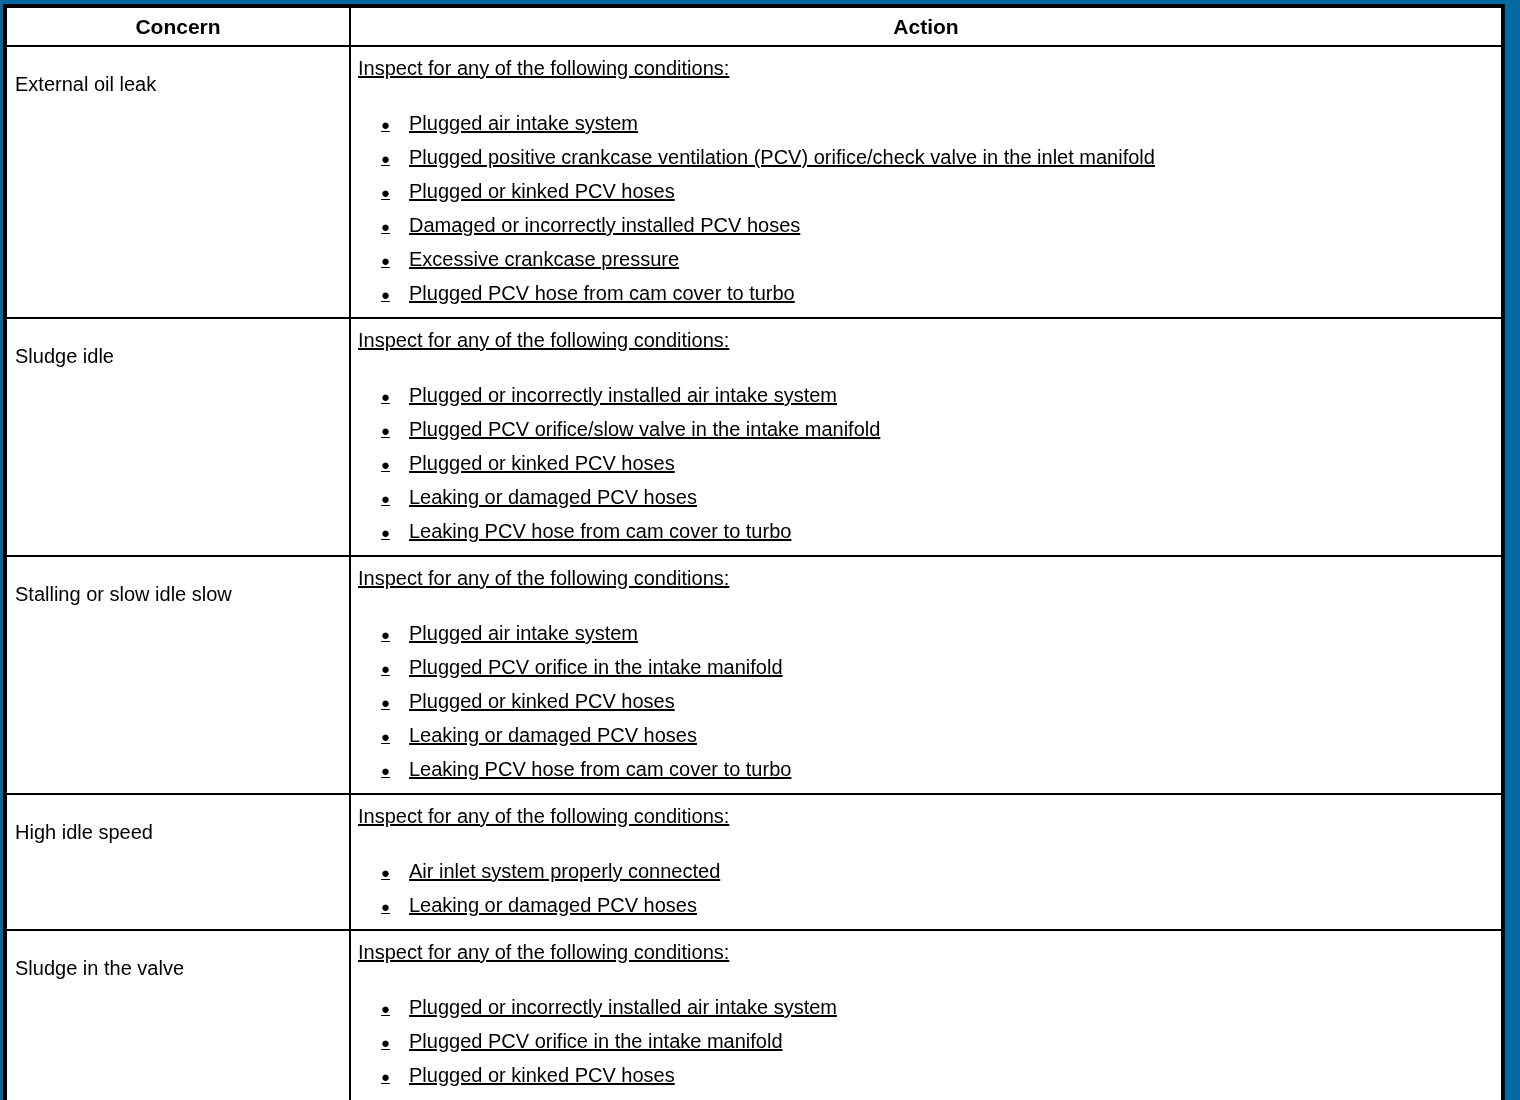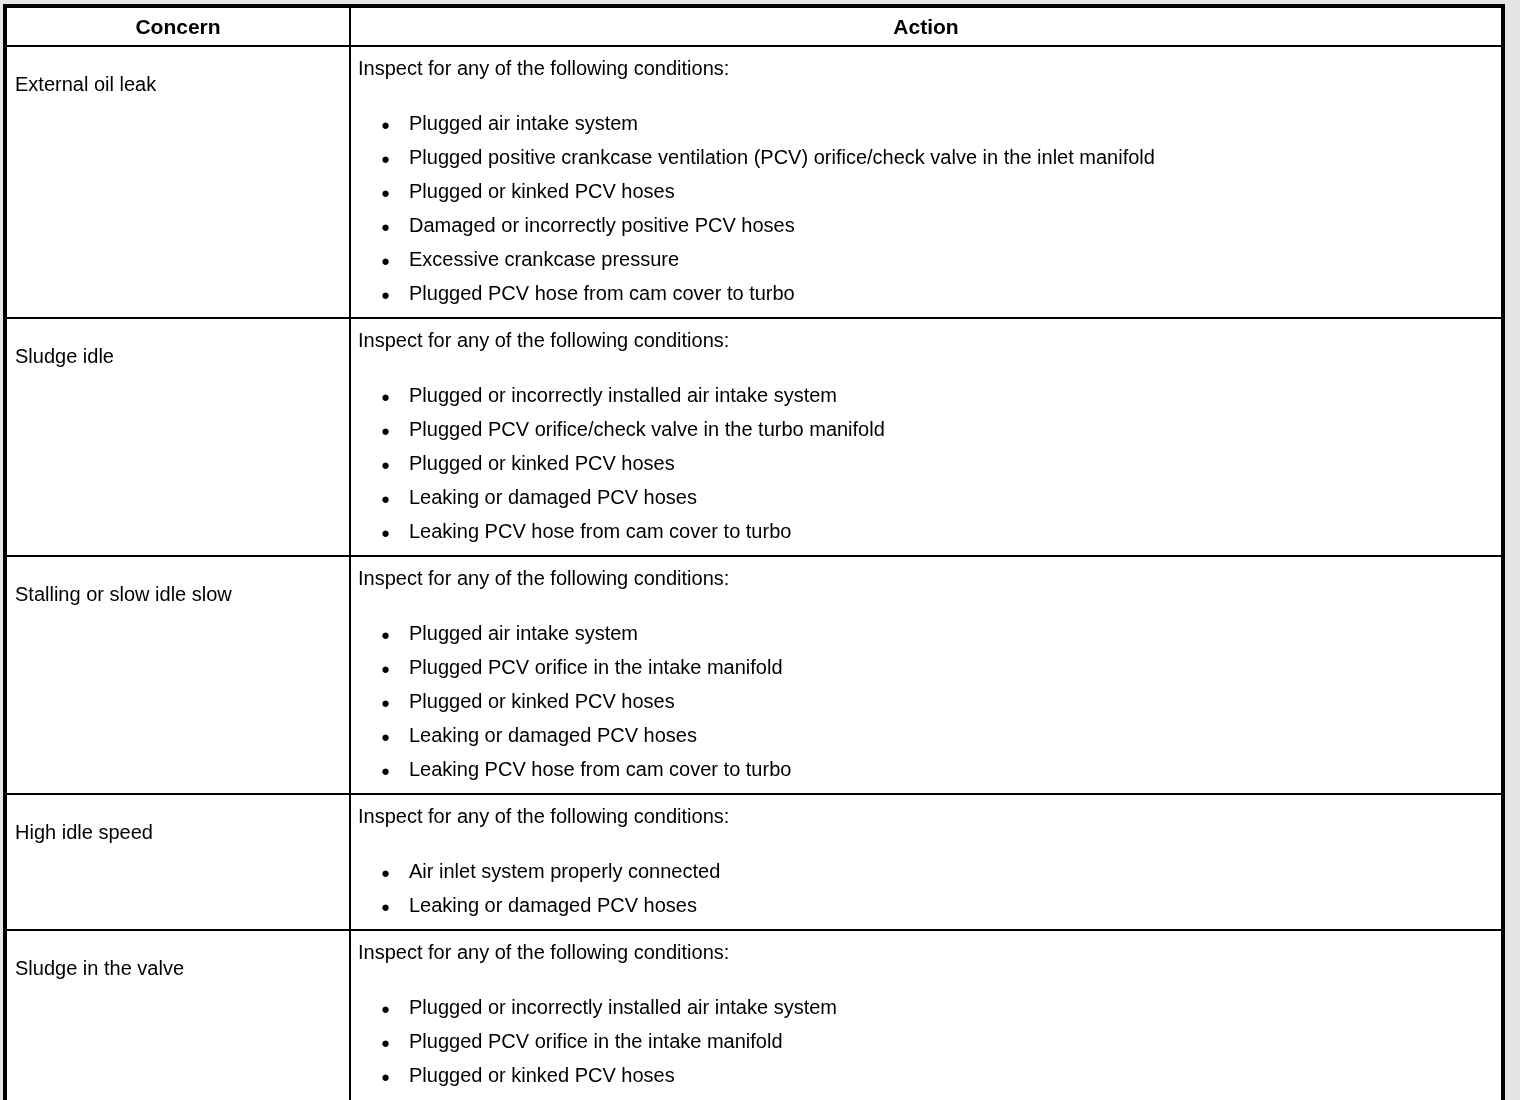--- a/index.html
+++ b/index.html
@@ -9,21 +9,21 @@
     width: 1520px;
     height: 1100px;
     font-family: "Liberation Sans", "DejaVu Sans", sans-serif;
     color: #000000;
     -webkit-font-smoothing: antialiased;
   }
   .page {
     position: relative;
     width: 1520px;
     height: 1100px;
-    background: #e5e5e5;
+    background: #0369a1;
     overflow: hidden;
   }
   table.diag {
     position: absolute;
     left: 3px;
     top: 4px;
     width: 1502px;
     border-collapse: collapse;
     table-layout: fixed;
     background: #ffffff;
@@ -49,20 +49,21 @@
     padding: 0;
   }
   .concern-cell {
     padding: 24px 8px 6px 8px;
     font-size: 20px;
     line-height: 26px;
   }
   .action-cell {
     padding: 8px 8px 6px 7px;
     font-size: 20px;
+    text-decoration: underline;
   }
   .intro {
     margin: 0;
     line-height: 26px;
   }
   ul.bullets {
     list-style: none;
     margin: 26px 0 0 0;
     padding: 0;
   }
@@ -114,21 +115,21 @@
               <li>
                   <span class="bullet">●</span>
                   <span class="li-text">Plugged positive crankcase ventilation (PCV) orifice/check valve in the inlet manifold</span>
                 </li>
               <li>
                   <span class="bullet">●</span>
                   <span class="li-text">Plugged or kinked PCV hoses</span>
                 </li>
               <li>
                   <span class="bullet">●</span>
-                  <span class="li-text">Damaged or incorrectly positive PCV hoses</span>
+                  <span class="li-text">Damaged or incorrectly installed PCV hoses</span>
                 </li>
               <li>
                   <span class="bullet">●</span>
                   <span class="li-text">Excessive crankcase pressure</span>
                 </li>
               <li>
                   <span class="bullet">●</span>
                   <span class="li-text">Plugged PCV hose from cam cover to turbo</span>
                 </li>
             </ul>
@@ -143,21 +144,21 @@
         <td>
           <div class="action-cell">
             <p class="intro">Inspect for any of the following conditions:</p>
             <ul class="bullets">
               <li>
                   <span class="bullet">●</span>
                   <span class="li-text">Plugged or incorrectly installed air intake system</span>
                 </li>
               <li>
                   <span class="bullet">●</span>
-                  <span class="li-text">Plugged PCV orifice/check valve in the turbo manifold</span>
+                  <span class="li-text">Plugged PCV orifice/slow valve in the intake manifold</span>
                 </li>
               <li>
                   <span class="bullet">●</span>
                   <span class="li-text">Plugged or kinked PCV hoses</span>
                 </li>
               <li>
                   <span class="bullet">●</span>
                   <span class="li-text">Leaking or damaged PCV hoses</span>
                 </li>
               <li>

